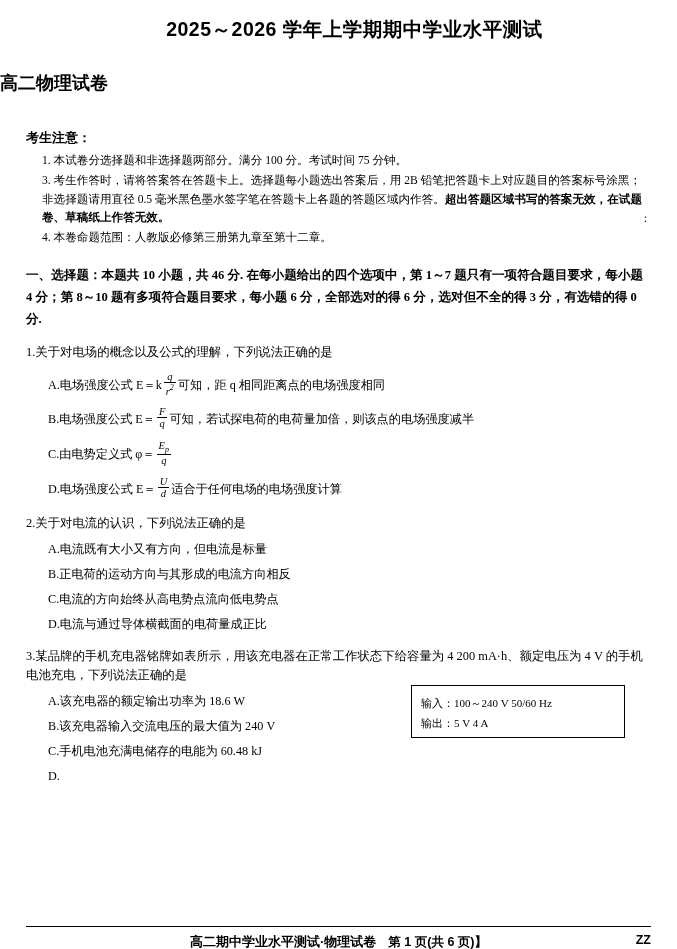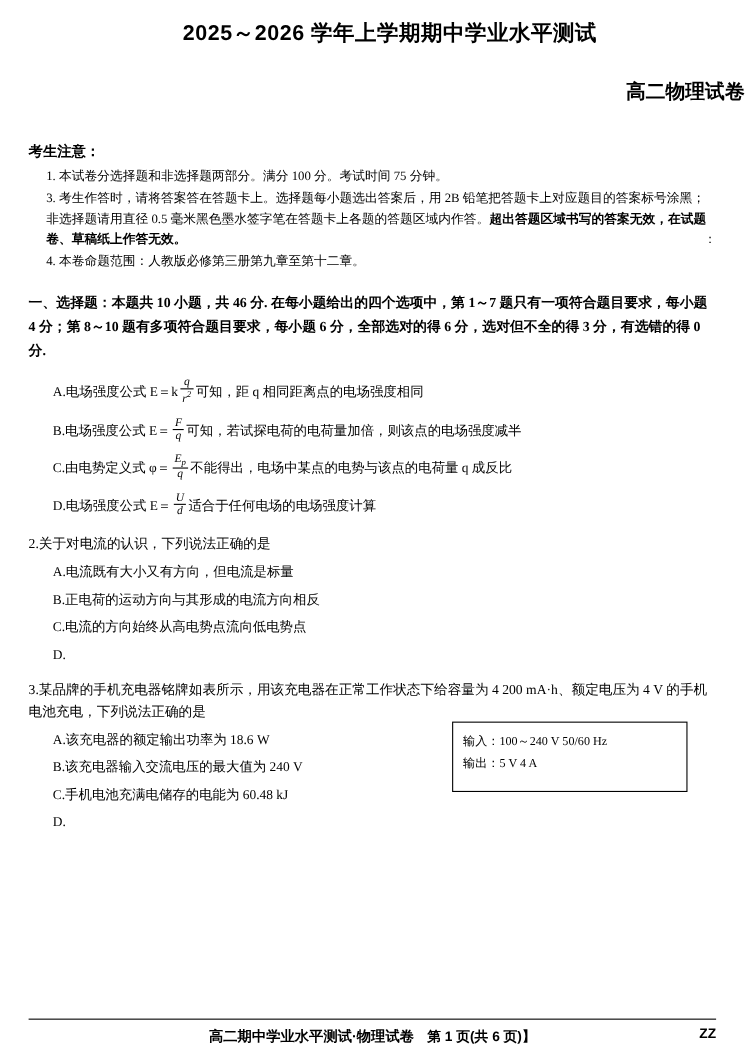--- a/index.html
+++ b/index.html
@@ -25,21 +25,21 @@
   .title-main {
     text-align: center;
     font-size: 19.5px;
     font-weight: bold;
     letter-spacing: 0.5px;
     margin-top: 16px;
     font-family: "Liberation Sans", "DejaVu Sans", sans-serif;
     margin-left: 32px;
   }
   .title-sub {
-    text-align: right;
+    text-align: left;
     font-size: 18px;
     font-weight: bold;
     margin-top: 28px;
     font-family: "Liberation Sans", "DejaVu Sans", sans-serif;
   }
   .body-wrap {
     padding: 0 26px 0 26px;
   }
   .notice-head {
     font-size: 13px;
@@ -120,21 +120,21 @@
   .sub {
     font-size: 8px;
     vertical-align: sub;
     font-style: italic;
   }
   .charger-box {
     position: absolute;
     right: 26px;
     border: 1px solid #000;
     width: 214px;
-    height: 64px;
+    height: 53px;
     box-sizing: border-box;
     padding: 7px 9px;
     font-size: 11px;
     line-height: 1.85;
   }
   .q3-block {
     position: relative;
   }
   .footer {
     position: absolute;
@@ -189,20 +189,23 @@
         <span class="colon-mark" style="position:absolute; right:0; bottom:0;">：</span>
       </div>
       <div class="notice-item">4. 本卷命题范围：人教版必修第三册第九章至第十二章。</div>
     </div>
 
     <div class="sec-head">
       <span class="lead">一、选择题：</span><span>本题共 10 小题，共 46 分. 在每小题给出的四个选项中，第 1～7 题只有一项符合题目要求，每小题 4 分；第 8～10 题有多项符合题目要求，每小题 6 分，全部选对的得 6 分，选对但不全的得 3 分，有选错的得 0 分.</span>
     </div>
 
     <div class="q">
+      <div class="q-stem">
+        <span>1.</span><span>关于对电场的概念以及公式的理解，下列说法正确的是</span>
+      </div>
       <div class="opt">
         <span>A.</span>
         <span>电场强度公式 E＝k</span>
         <span class="frac">
           <span class="num">q</span>
           <span class="den"><span>r</span><span class="sup">2</span></span>
         </span>
         <span>可知，距 q 相同距离点的电场强度相同</span>
       </div>
       <div class="opt">
@@ -214,21 +217,20 @@
         </span>
         <span>可知，若试探电荷的电荷量加倍，则该点的电场强度减半</span>
       </div>
       <div class="opt">
         <span>C.</span>
         <span>由电势定义式 φ＝</span>
         <span class="frac">
           <span class="num"><span>E</span><span class="sub">p</span></span>
           <span class="den">q</span>
         </span>
-        <span>不能得出，电场中某点的电势与该点的电荷量 q 成反比</span>
       </div>
       <div class="opt">
         <span>D.</span>
         <span>电场强度公式 E＝</span>
         <span class="frac">
           <span class="num">U</span>
           <span class="den">d</span>
         </span>
         <span>适合于任何电场的电场强度计算</span>
       </div>
@@ -245,20 +247,21 @@
       <div class="opt tight">
         <span>B.</span>
         <span>正电荷的运动方向与其形成的电流方向相反</span>
       </div>
       <div class="opt tight">
         <span>C.</span>
         <span>电流的方向始终从高电势点流向低电势点</span>
       </div>
       <div class="opt tight">
         <span>D.</span>
+        <span>电流与通过导体横截面的电荷量成正比</span>
       </div>
     </div>
 
     <div class="q q3-block">
       <div class="q-stem">
         <span>3.</span><span>某品牌的手机充电器铭牌如表所示，用该充电器在正常工作状态下给容量为 4 200 mA·h、额定电压为 4 V 的手机电池充电，下列说法正确的是</span>
       </div>
       <div class="opt tight">
         <span>A.</span>
         <span>该充电器的额定输出功率为 18.6 W</span>

